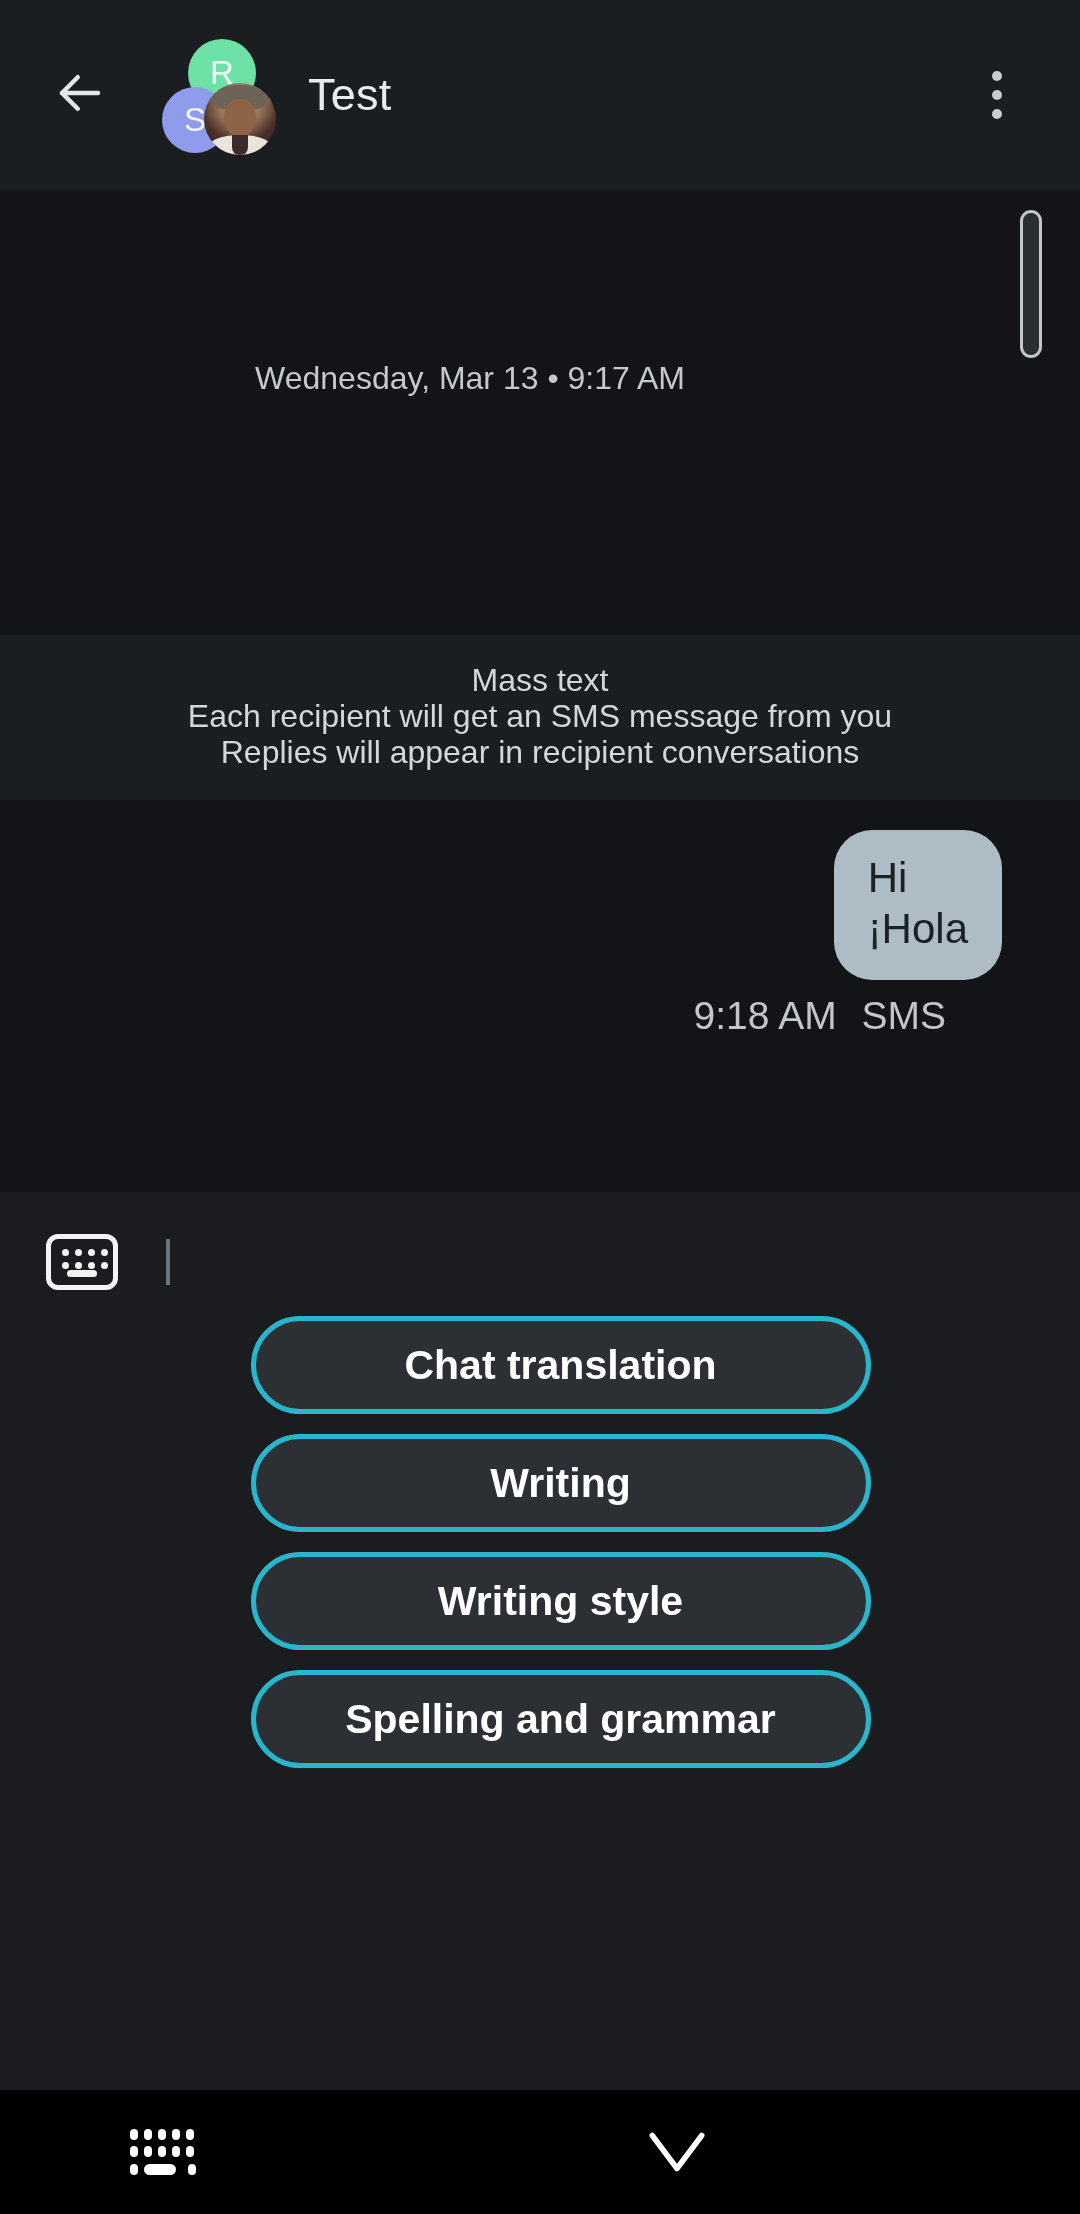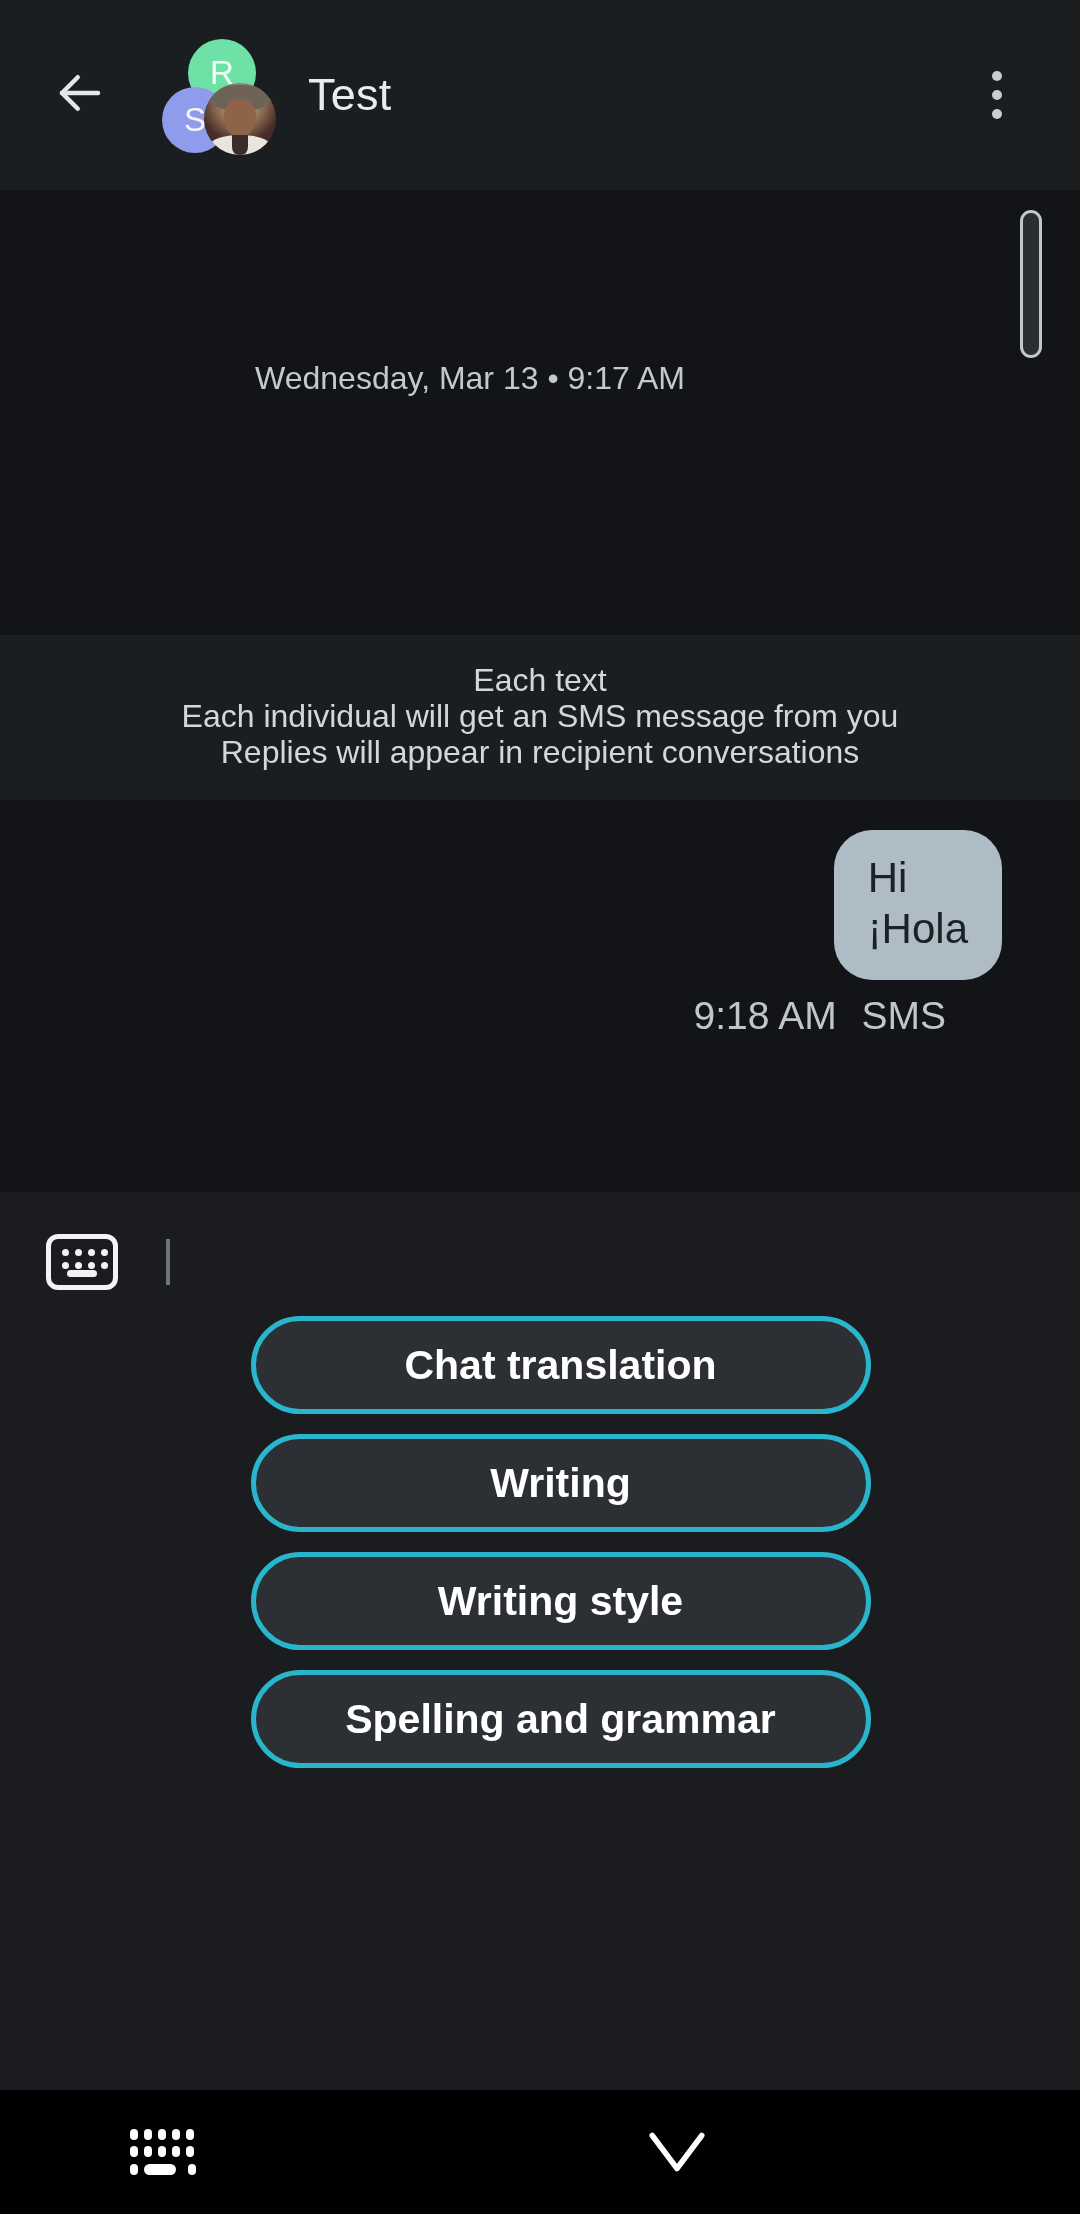--- a/index.html
+++ b/index.html
@@ -299,22 +299,22 @@
     </div>
   </div>
 
   <div class="convo">
 
     <div class="scrollbar"></div>
 
     <div class="date-sep">Wednesday, Mar 13 • 9:17 AM</div>
 
     <div class="mass-banner">
-      <div class="l1">Each text</div>
-      <div class="l2">Each individual will get an SMS message from you</div>
+      <div class="l1">Mass text</div>
+      <div class="l2">Each recipient will get an SMS message from you</div>
       <div class="l3">Replies will appear in recipient conversations</div>
     </div>
 
     <div class="bubble-row">
       <div class="bubble">
         <div class="ln">Hi</div>
         <div class="ln">¡Hola</div>
       </div>
       <div class="bubble-meta">
         <span>9:18 AM</span>

